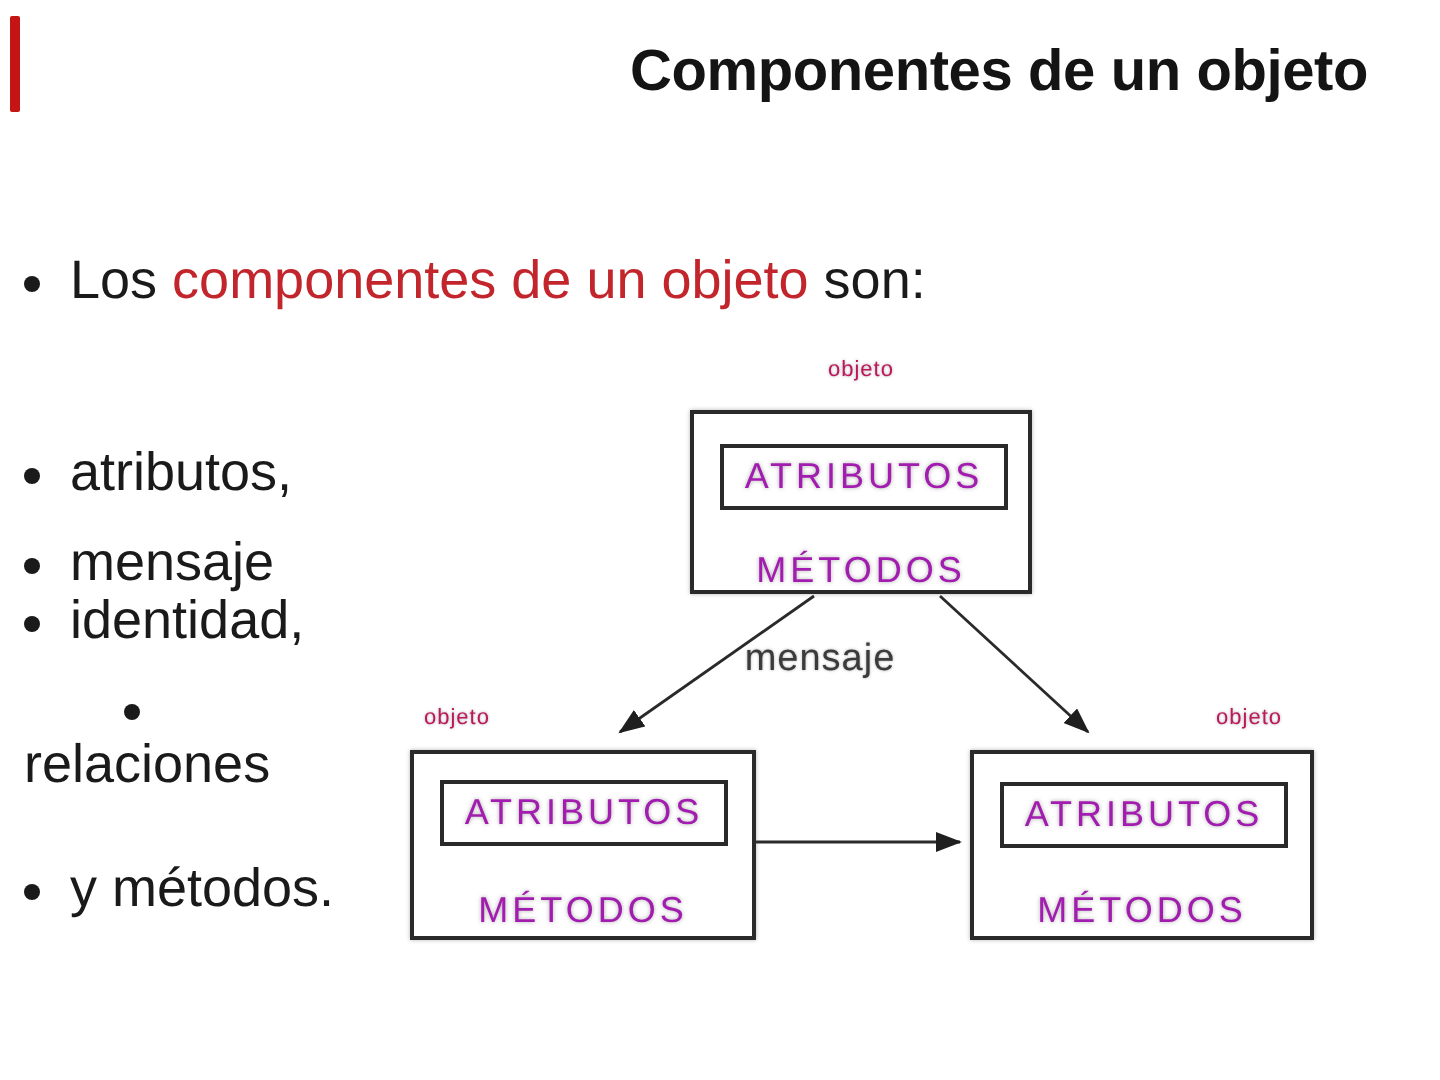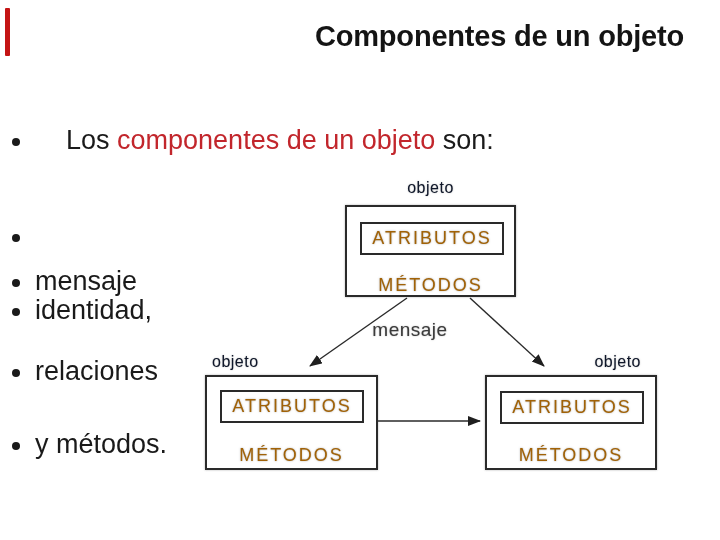--- a/index.html
+++ b/index.html
@@ -23,63 +23,64 @@
   .arrows{position:absolute;left:0;top:0;width:720px;height:540px;pointer-events:none;}
   .objbox{
     position:absolute;border:2px solid #2a2a2a;background:#ffffff;
     box-shadow:0 0 2px rgba(90,90,90,0.45);
   }
   .innerbox{
     position:absolute;left:13px;top:15px;width:140px;height:29px;border:2px solid #2a2a2a;
     display:flex;align-items:center;justify-content:center;
   }
   .diagtxt{
-    font-size:18px;color:#a16207;letter-spacing:2px;white-space:nowrap;
+    font-size:18px;color:#a21caf;letter-spacing:2px;white-space:nowrap;
     text-shadow:0 0 2px rgba(150,150,150,0.8);
   }
   .metodos{
     position:absolute;left:0;top:52px;width:100%;height:28px;
     display:flex;align-items:center;justify-content:center;margin-top:12px;
   }
   .objlabel{
-    position:absolute;font-size:16px;color:#0f172a;white-space:nowrap;
+    position:absolute;font-size:11px;color:#be185d;white-space:nowrap;
     text-shadow:0 0 1.5px rgba(150,150,150,0.8);letter-spacing:0.5px;
   }
   .mensaje{
     position:absolute;left:368px;top:319px;width:84px;text-align:center;
     font-size:19px;color:#3b3b3b;letter-spacing:0.5px;
     text-shadow:0 0 1.5px rgba(150,150,150,0.8);
   }
 </style>
 </head>
 <body>
 
 <div id="slide">
 
   <div class="accent-bar"></div>
 
   <div class="title">Componentes de un objeto</div>
 
-  <div class="brow" style="top:118px;gap:31px;">
+  <div class="brow" style="top:118px;">
     <span class="dot"></span>
     <span class="btext"><span>Los </span><span class="red">componentes de un objeto</span><span> son:</span></span>
   </div>
 
   <div class="brow" style="top:214px;">
     <span class="dot"></span>
+    <span class="btext">atributos,</span>
   </div>
   <div class="brow" style="top:259px;">
     <span class="dot"></span>
     <span class="btext">mensaje</span>
   </div>
   <div class="brow" style="top:288px;">
     <span class="dot"></span>
     <span class="btext">identidad,</span>
   </div>
-  <div class="brow" style="top:349px;">
+  <div class="brow" style="top:349px;flex-direction:column;">
     <span class="dot"></span>
     <span class="btext">relaciones</span>
   </div>
   <div class="brow" style="top:394px;margin-top:28px;">
     <span class="dot"></span>
     <span class="btext">y métodos.</span>
   </div>
 
   <svg class="arrows" viewBox="0 0 720 540" xmlns="http://www.w3.org/2000/svg">
     <defs>

